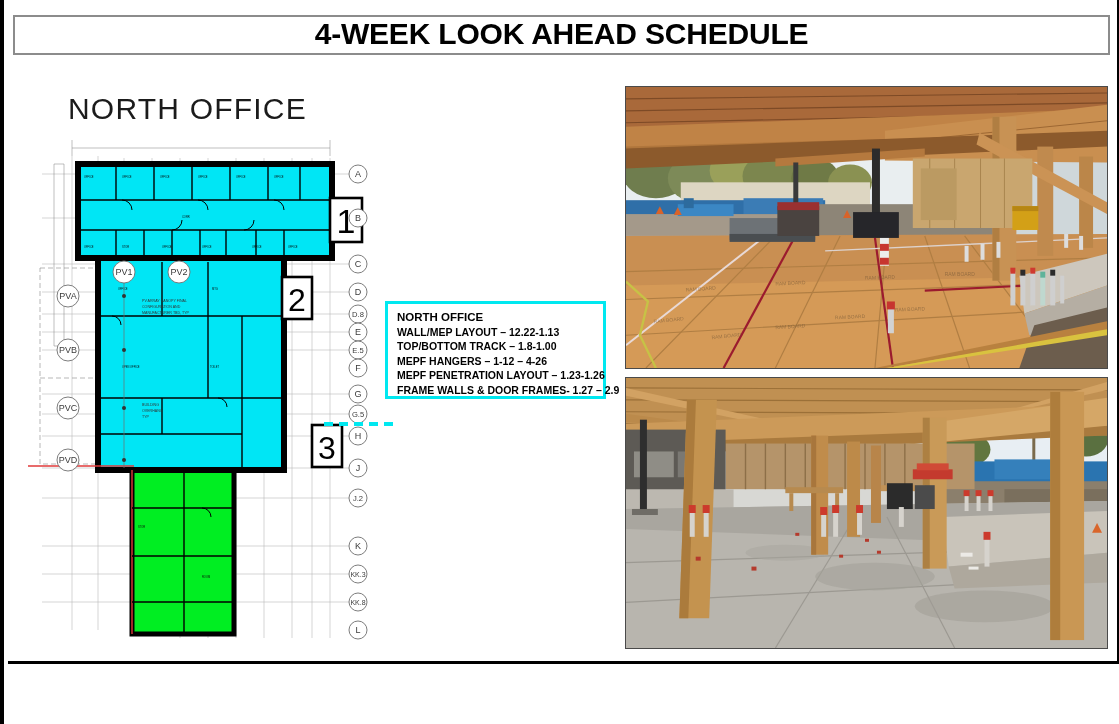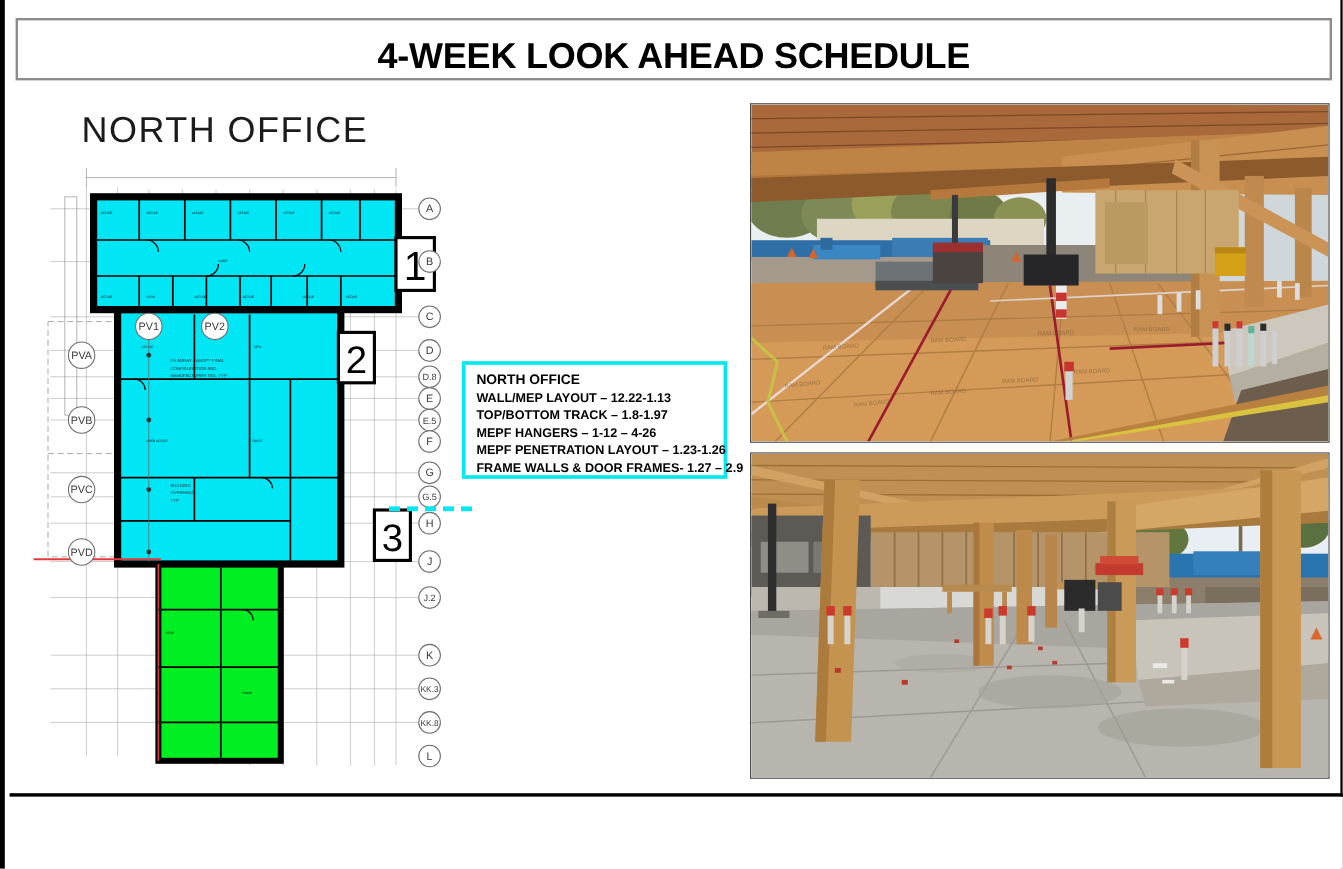--- a/index.html
+++ b/index.html
@@ -18,26 +18,26 @@
     width: 1119px; height: 724px;
     background: #ffffff;
     box-sizing: border-box;
     border-left: 4px solid #000;
     border-right: 2px solid #000;
   }
   
   #title-box {
     position: absolute;
     left: 9px; top: 15px;
-    width: 1097px; height: 52px;
+    width: 1097px; height: 40px;
     box-sizing: border-box;
     border: 2px solid #8c8c8c;
     background: #ffffff;
     display: flex;
-    align-items: flex-end;
+    align-items: flex-start;
     justify-content: center;
   }
   #title-text {
     font-size: 30px;
     font-weight: bold;
     letter-spacing: -0.2px;
     color: #000;
     white-space: nowrap;
     font-family: "Liberation Sans", sans-serif;
   }
@@ -362,21 +362,21 @@
         <text x="130" y="340">TYP</text>
       </g>
     </svg>
 
     <div id="leader"></div>
   </div>
 
   <div id="callout">
     <div class="cl head">NORTH OFFICE</div>
     <div class="cl">WALL/MEP LAYOUT – 12.22-1.13</div>
-    <div class="cl">TOP/BOTTOM TRACK – 1.8-1.97</div>
+    <div class="cl">TOP/BOTTOM TRACK – 1.8-1.00</div>
     <div class="cl">MEPF HANGERS – 1-12 – 4-26</div>
     <div class="cl">MEPF PENETRATION LAYOUT – 1.23-1.26</div>
     <div class="cl">FRAME WALLS &amp; DOOR FRAMES- 1.27 – 2.9</div>
   </div>
 
   <div class="photo" id="photo-top">
     <svg viewBox="0 0 483 283" preserveAspectRatio="none">
 
       <rect x="0" y="0" width="483" height="283" fill="#cfd7da"></rect>
 

